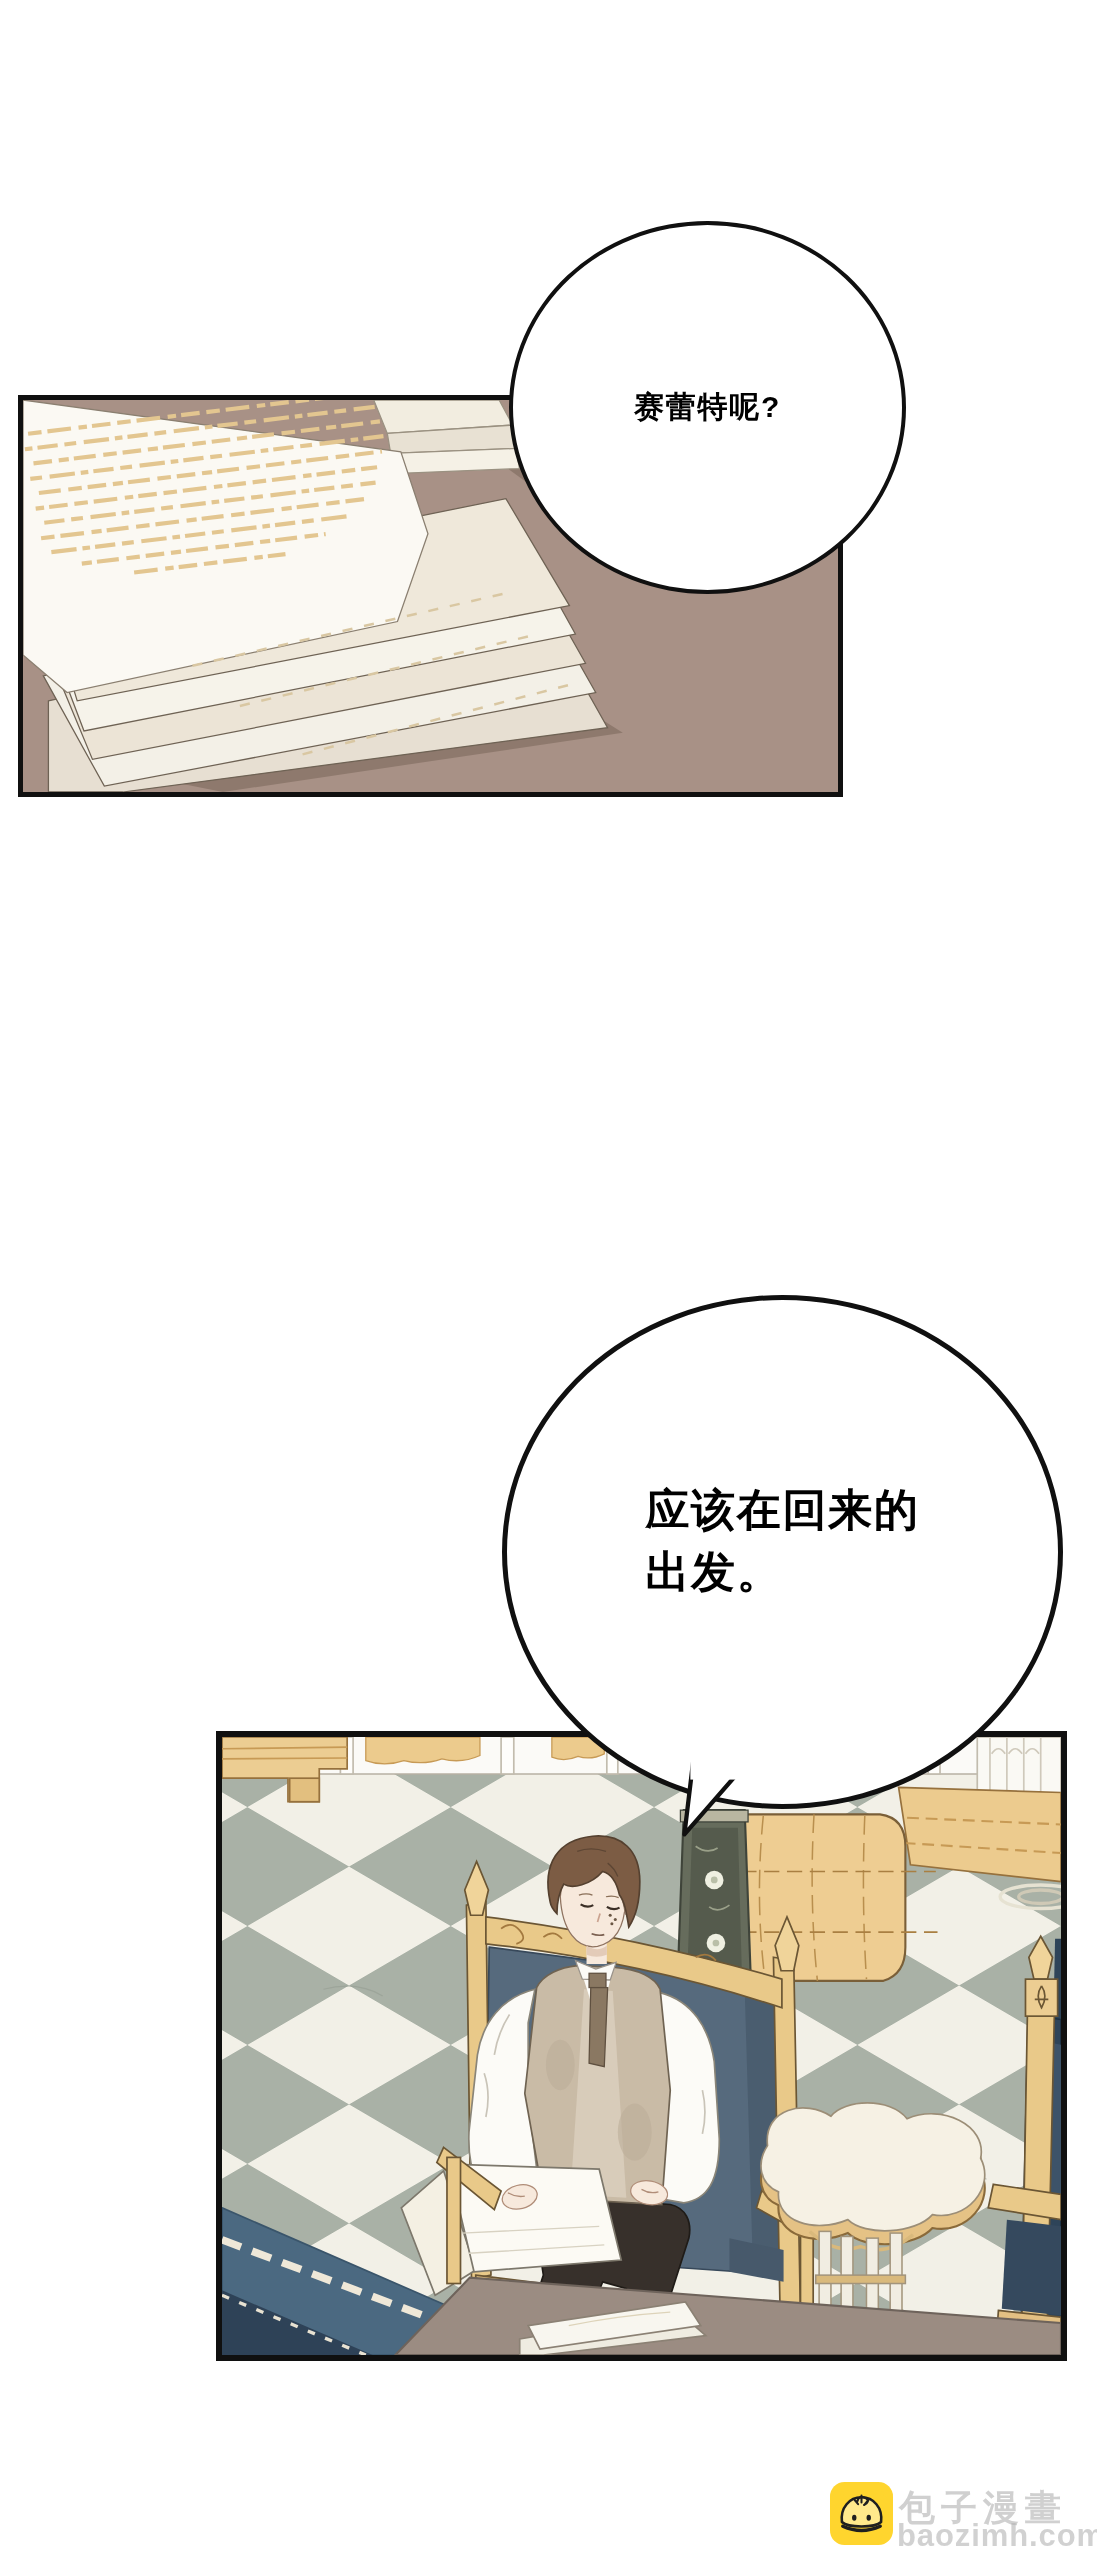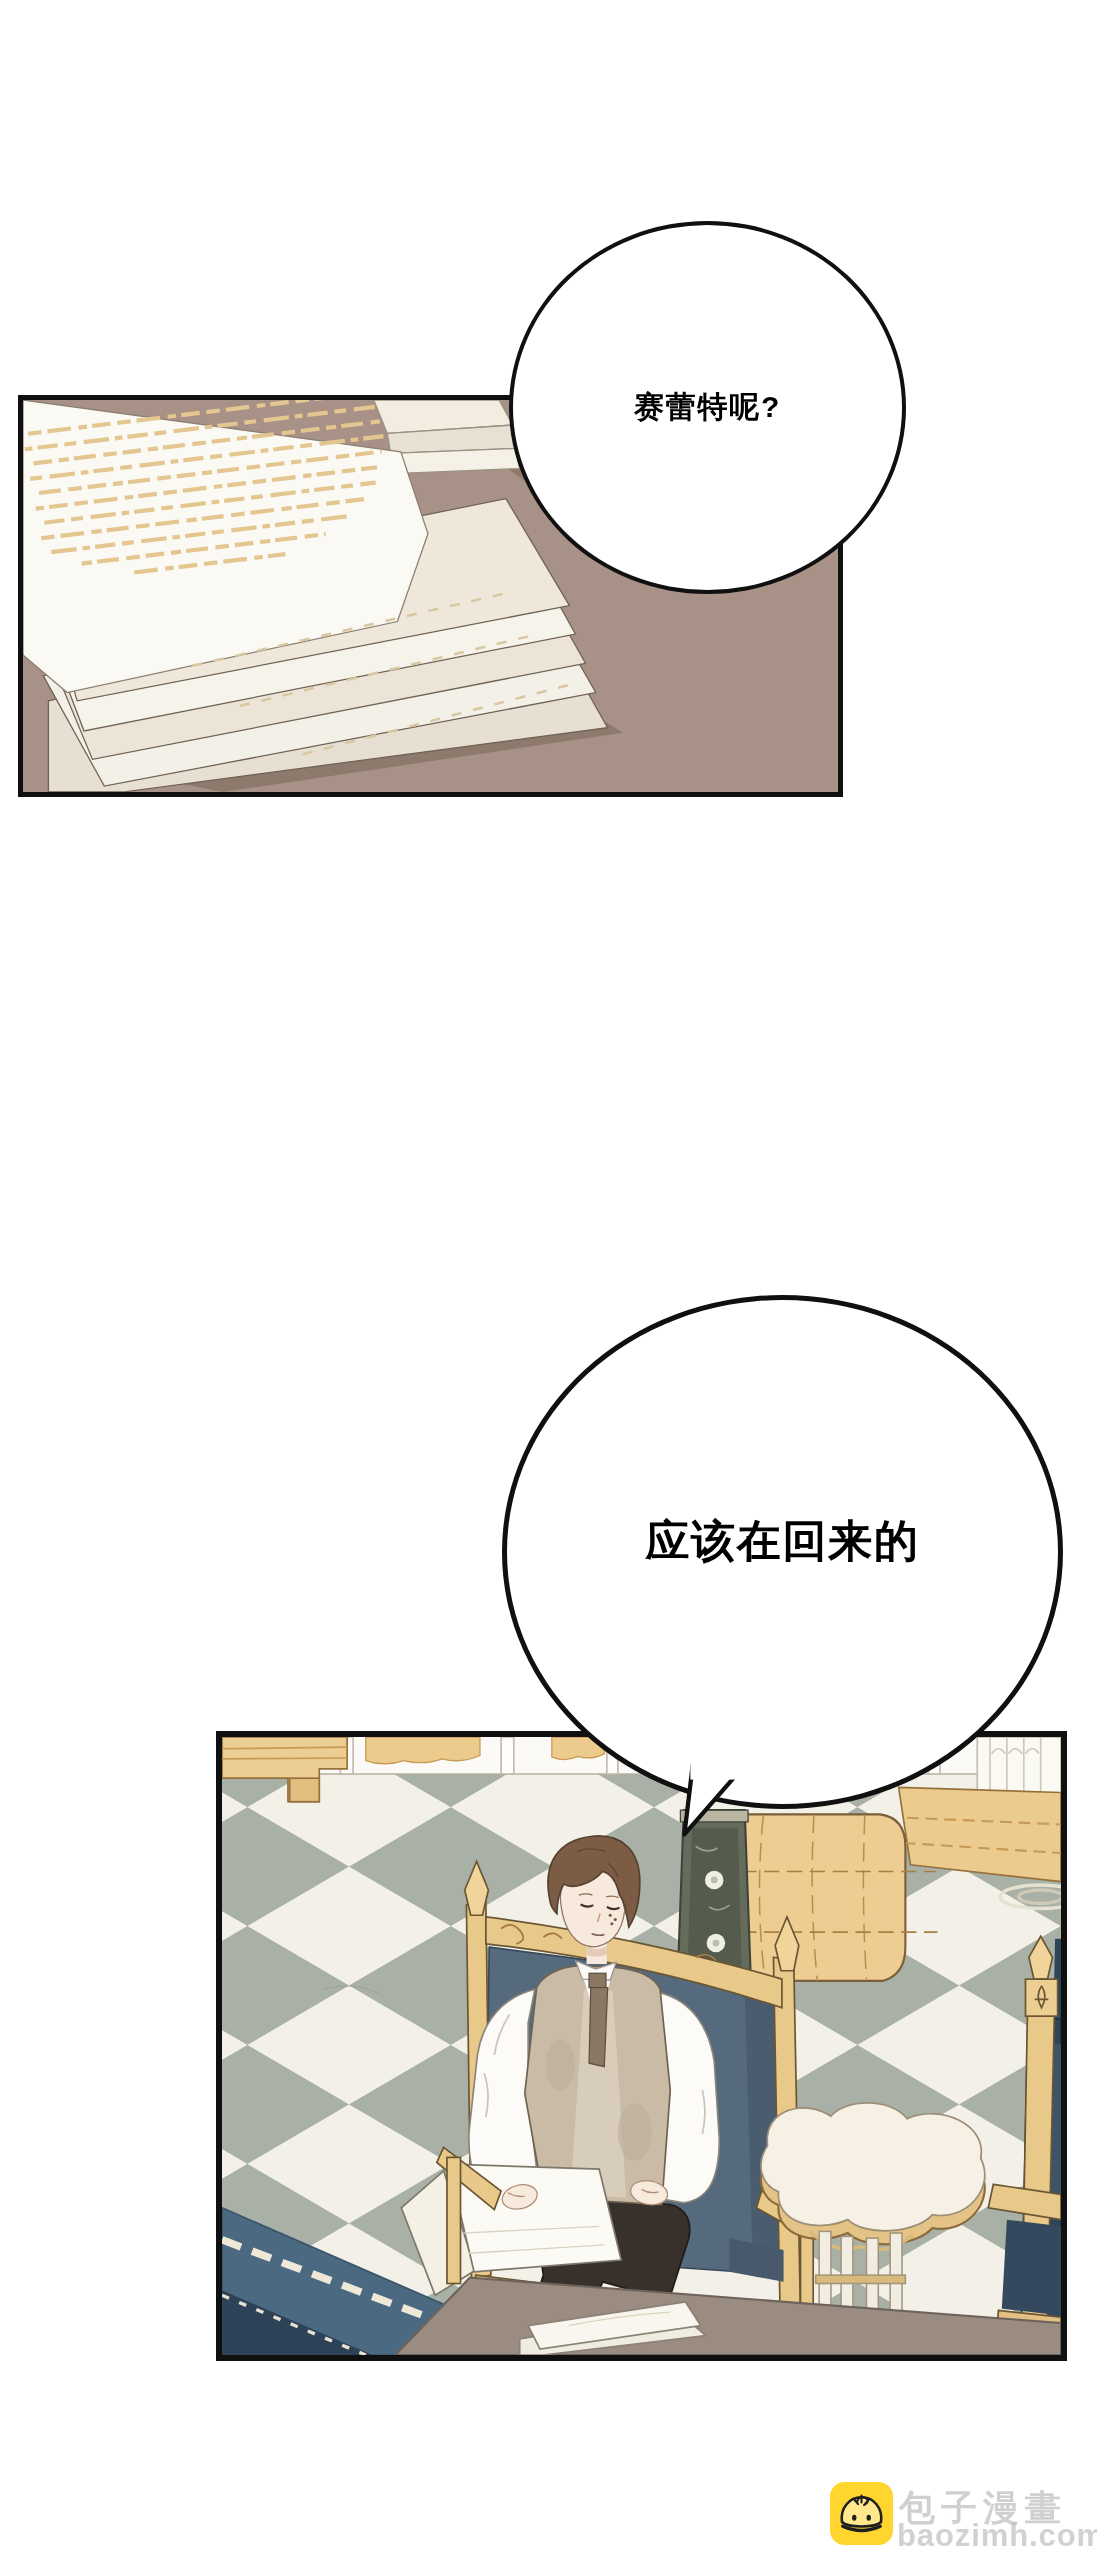--- a/index.html
+++ b/index.html
@@ -314,20 +314,21 @@
     </svg>
   </div>
 
   <div class="bubble" id="bubble-1">
     <div class="txt">赛蕾特呢?</div>
   </div>
 
   <div class="bubble" id="bubble-2">
     <div class="txt">
       <span>应该在回来的</span>
+      <span>出发。</span>
     </div>
   </div>
 
   <svg id="bubble-tail" viewBox="0 0 180 130">
     <polygon points="30,18 100,24 18,118" fill="#ffffff" stroke="#101010" stroke-width="5" stroke-linejoin="round"></polygon>
     <rect x="25" y="0" width="110" height="54" fill="#ffffff"></rect>
   </svg>
 
   <div class="watermark">
     <svg class="wm-icon" viewBox="0 0 74 74">

